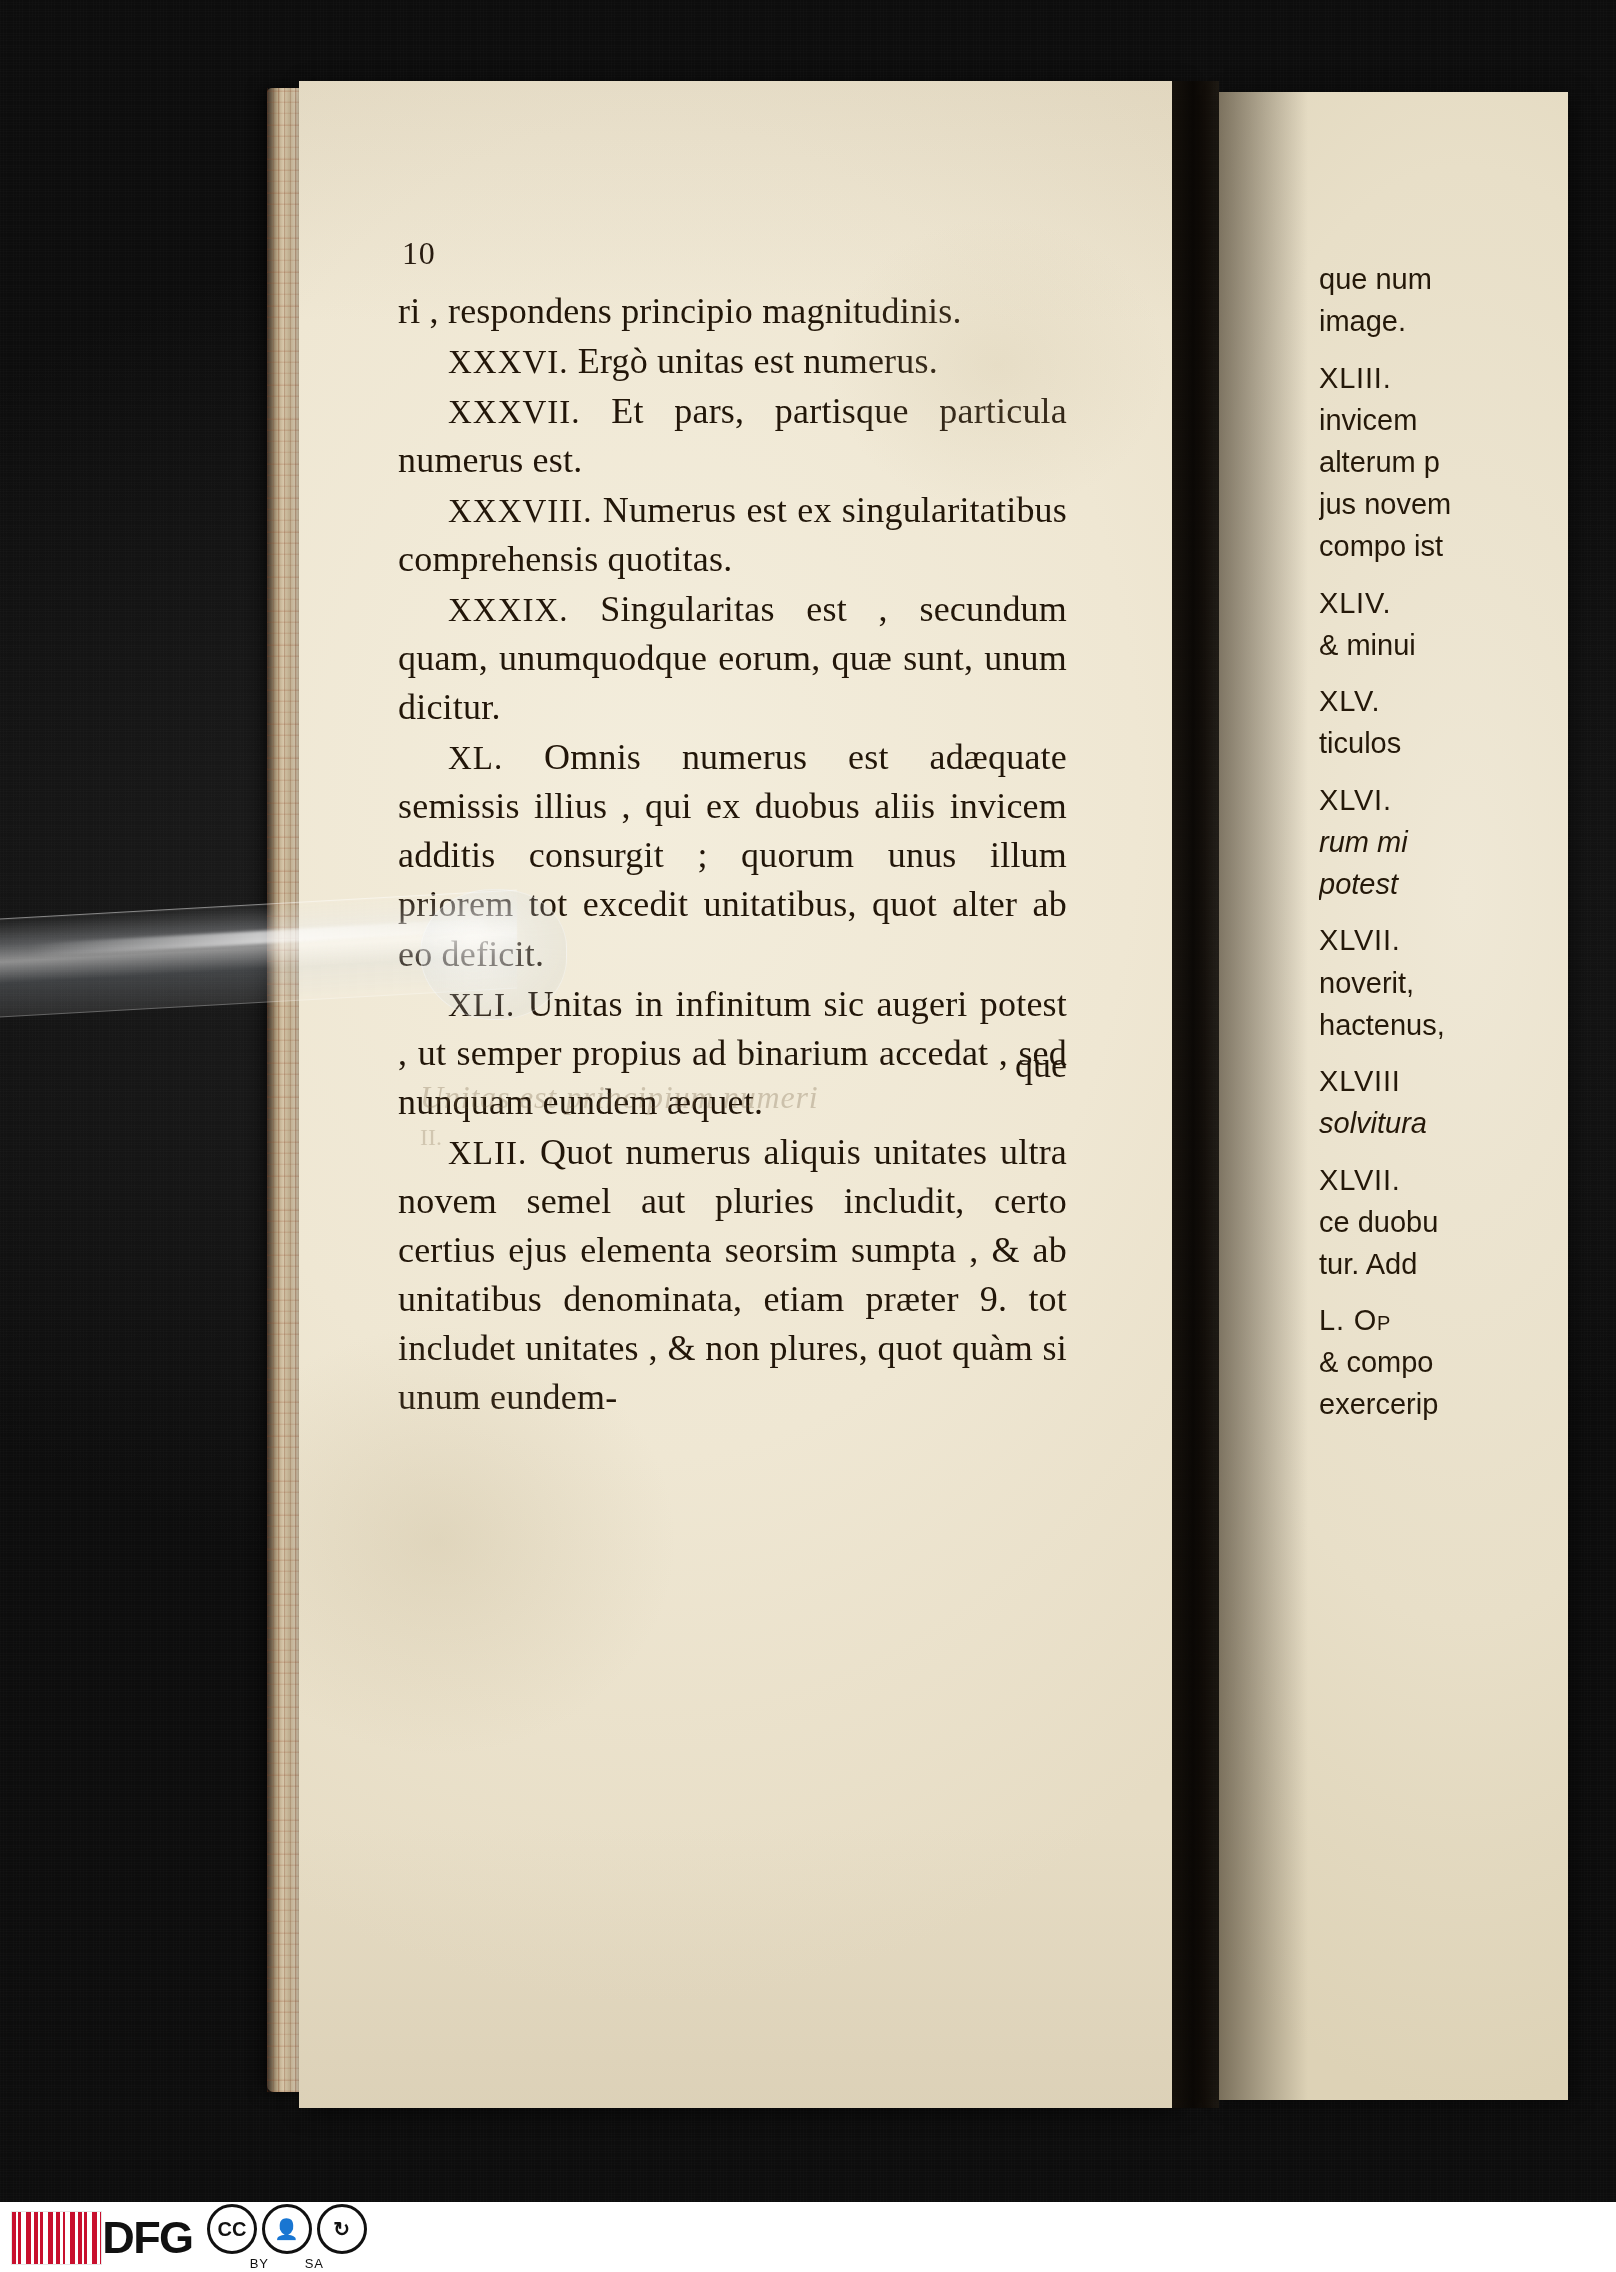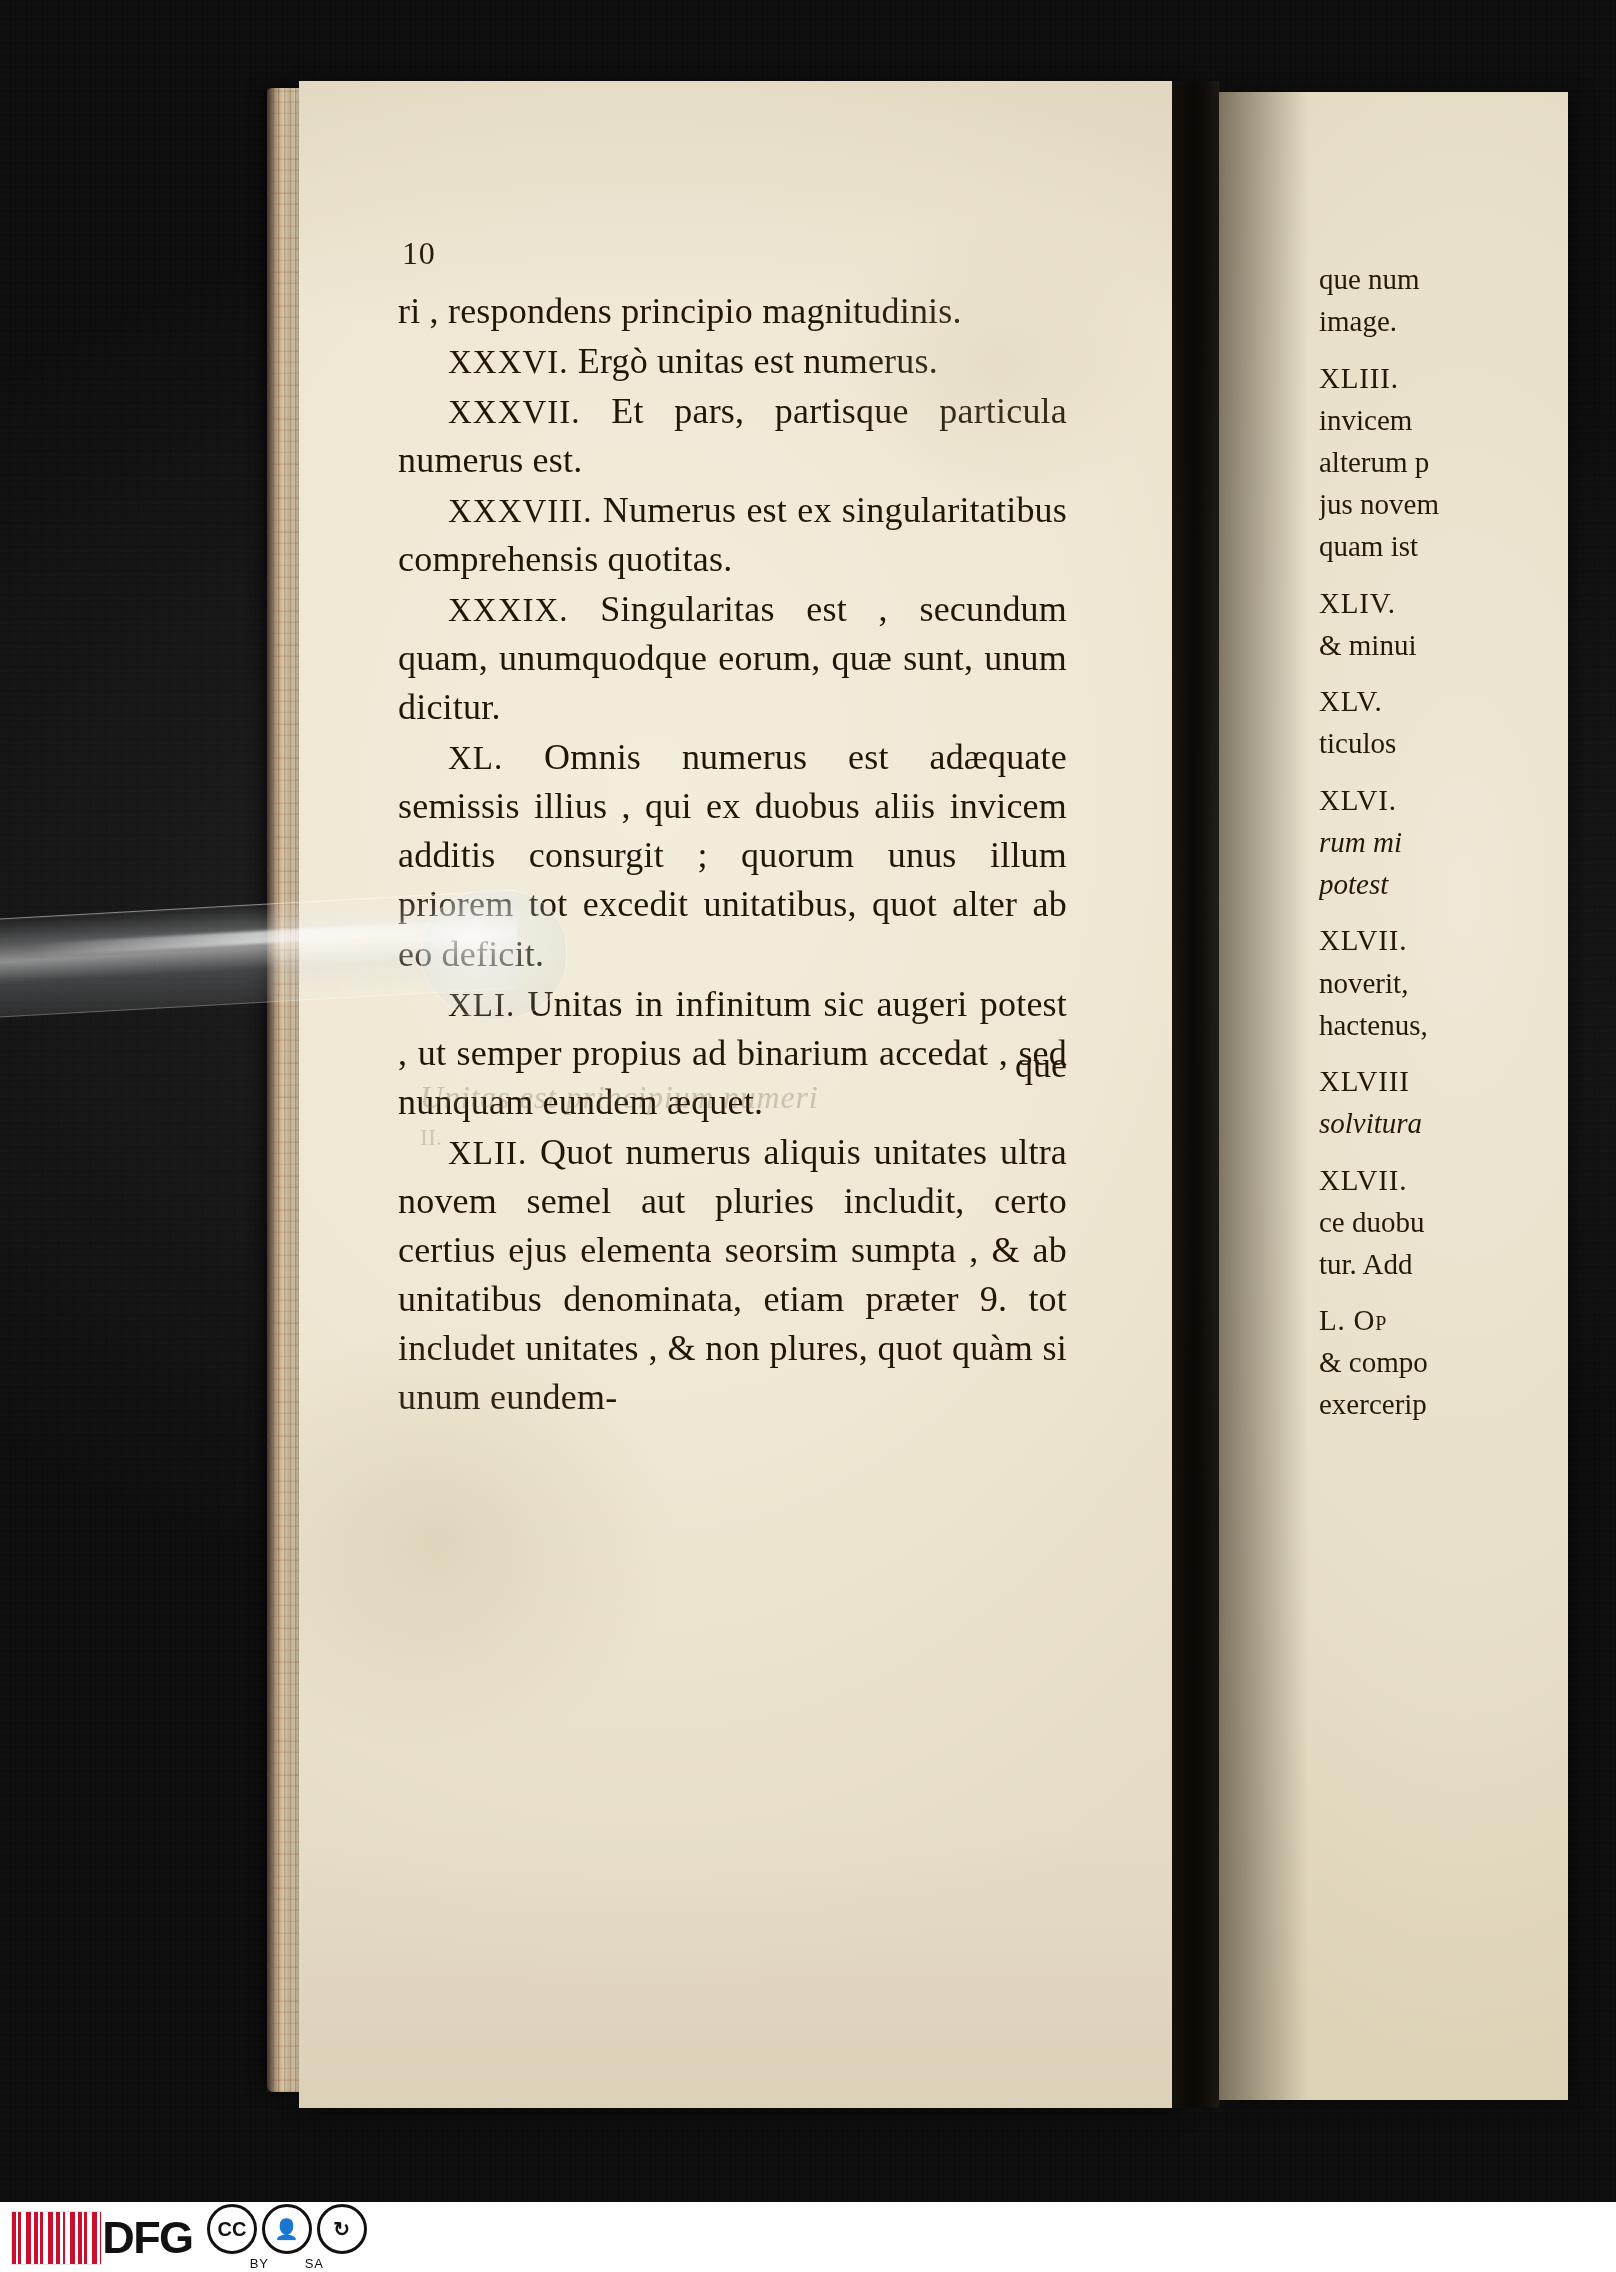--- a/index.html
+++ b/index.html
@@ -235,21 +235,21 @@
 
   
   .rtext {
     position: absolute;
     left: 100px;
     top: 166px;
     width: 267px;
     color: #241809;
     font-size: 29px;
     line-height: 1.45;
-    font-family: Liberation Serif, serif;
+    font-family: Liberation Sans, sans-serif;
     overflow: hidden;
   }
   .rtext .rsc {
     font-variant: small-caps;
     letter-spacing: 0.8px;
   }
   .rtext .ital { font-style: italic; }
   .rtext .gap { display: block; height: 14.5px; }
 
   
@@ -364,21 +364,21 @@
 
     <div class="page-right">
       <div class="rtext">
         <div>que num</div>
         <div>image.</div>
         <span class="gap"></span>
         <div class="rsc">XLIII.</div>
         <div>invicem</div>
         <div>alterum p</div>
         <div>jus novem</div>
-        <div>quam ist</div>
+        <div>compo ist</div>
         <span class="gap"></span>
         <div class="rsc">XLIV.</div>
         <div>&amp; minui</div>
         <span class="gap"></span>
         <div class="rsc">XLV.</div>
         <div>ticulos</div>
         <span class="gap"></span>
         <div class="rsc">XLVI.</div>
         <div class="ital">rum mi</div>
         <div class="ital">potest</div>

